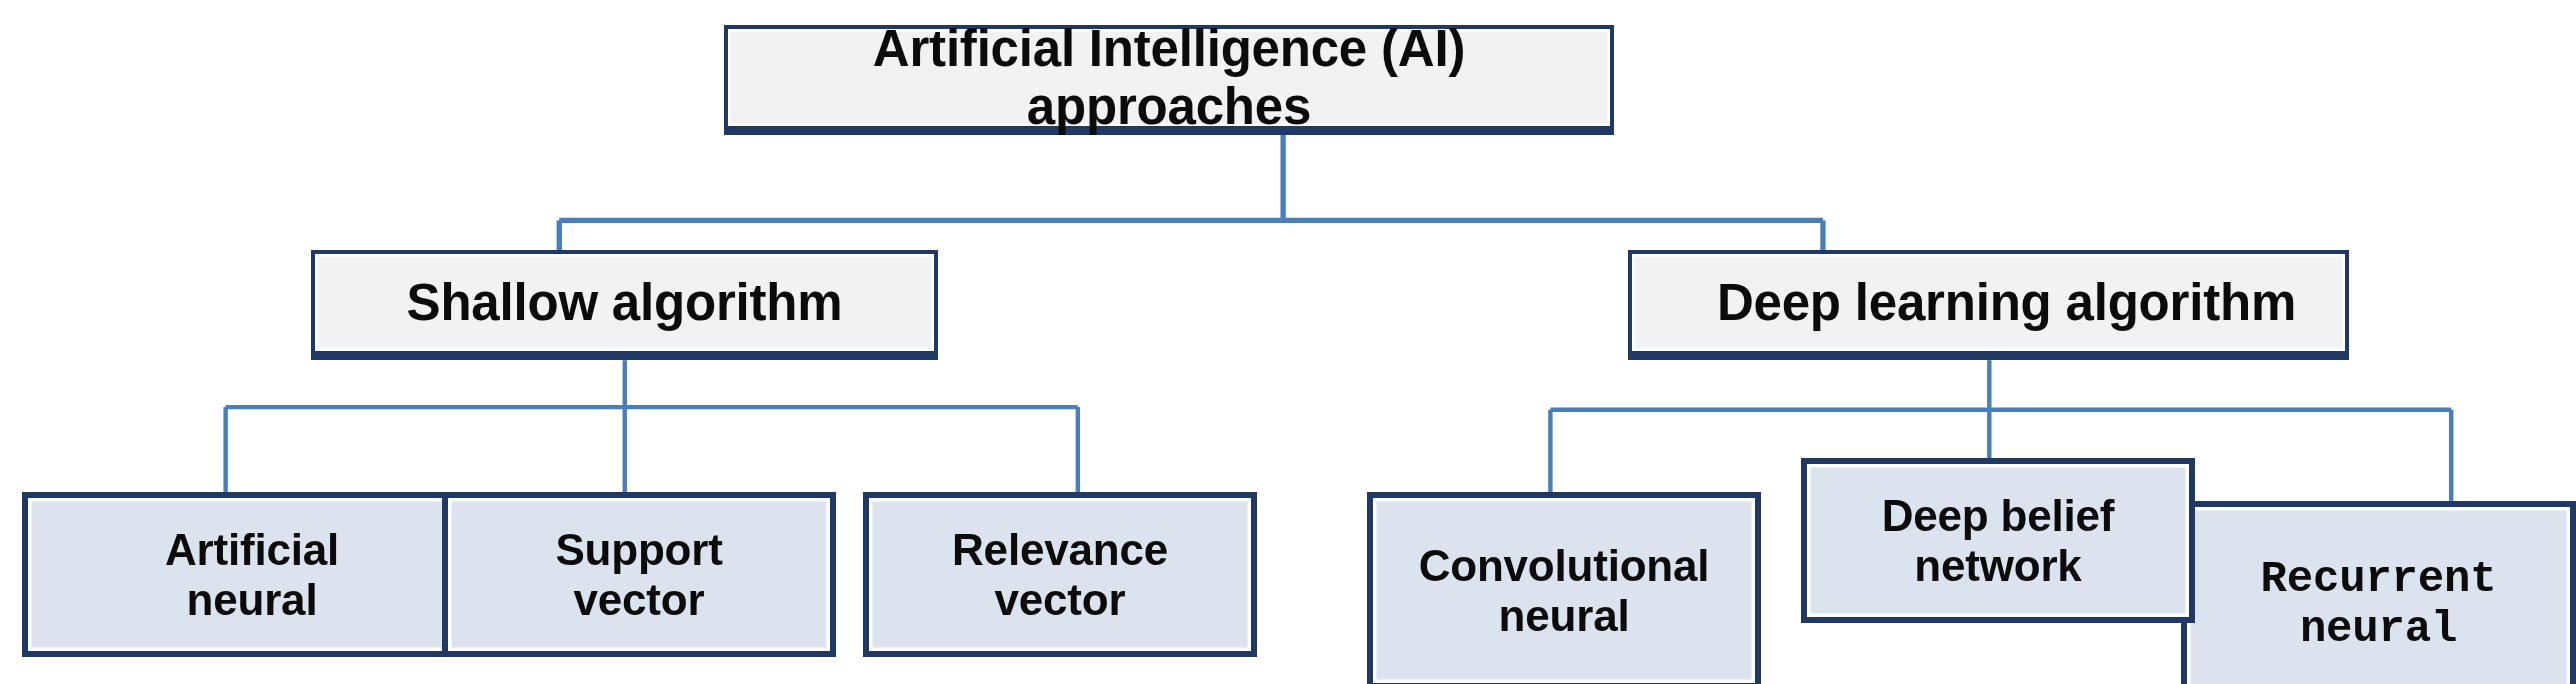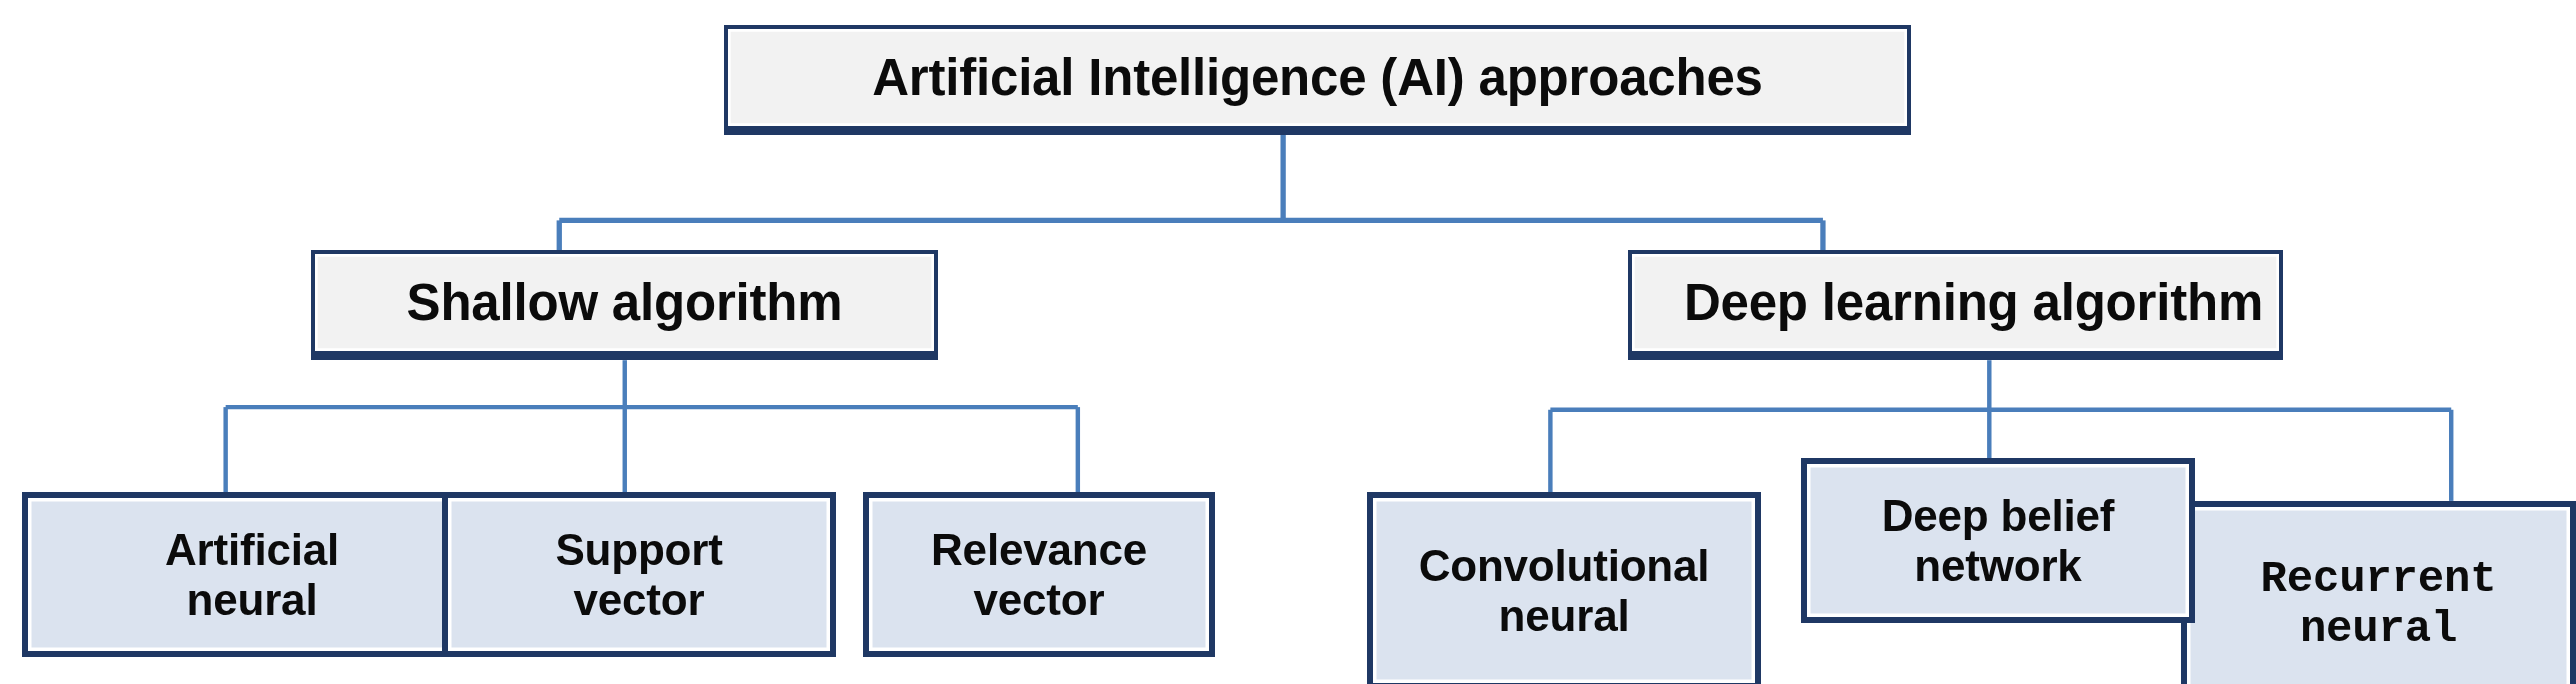--- a/index.html
+++ b/index.html
@@ -68,27 +68,27 @@
     background: #dbe3ef;
     border: 6.2px solid #1f3864;
     box-shadow: inset 0 0 0 3.5px #ffffff;
   }
   .node.leaf .node-label {
     font-size: 44px;
     font-weight: bold;
   }
 
   
-  #node-root          { left: 724px;  top: 25px;  width: 1187px; height: 110px; }
+  #node-root          { left: 724px;  top: 25px;  width: 890px; height: 110px; }
   #node-shallow       { left: 311px;  top: 250px; width: 627px;  height: 110px; }
-  #node-deep          { left: 1628px; top: 250px; width: 655px;  height: 110px; padding-left: 36px; }
+  #node-deep          { left: 1628px; top: 250px; width: 721px;  height: 110px; padding-left: 36px; }
 
   #node-ann           { left: 22px;   top: 492px; width: 460px;  height: 165px; }
   #node-svm           { left: 442px;  top: 492px; width: 394px;  height: 165px; }
-  #node-rvm           { left: 863px;  top: 492px; width: 352px;  height: 165px; }
+  #node-rvm           { left: 863px;  top: 492px; width: 394px;  height: 165px; }
   #node-cnn           { left: 1367px; top: 492px; width: 394px;  height: 197px; }
   #node-dbn           { left: 1801px; top: 458px; width: 394px;  height: 165px; z-index: 4; }
   #node-rnn           { left: 2181px; top: 501px; width: 395px;  height: 207px; z-index: 3; font-family: Liberation Mono, monospace; }
 </style>
 </head>
 <body>
 
 <div id="diagram-root">
 
   <svg id="connector-layer" viewBox="0 0 2911 774" width="2576" height="685" xmlns="http://www.w3.org/2000/svg">

